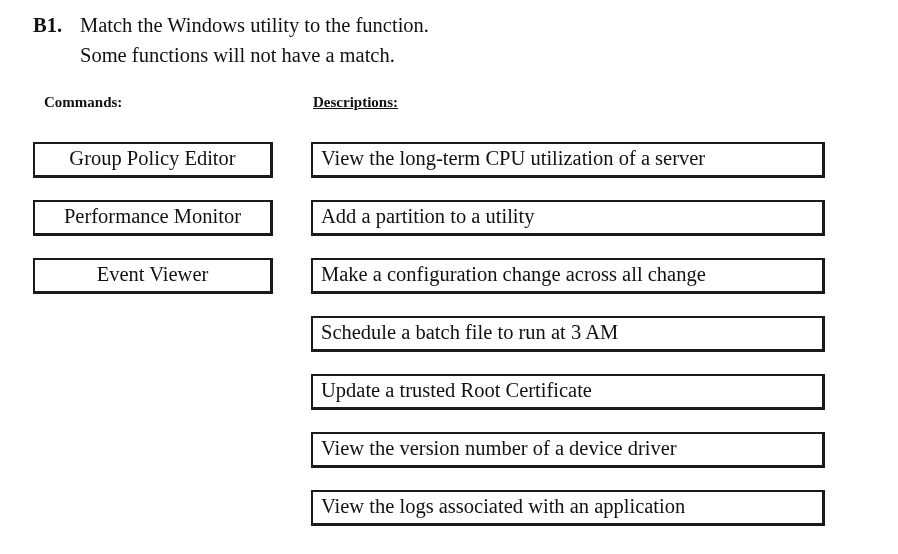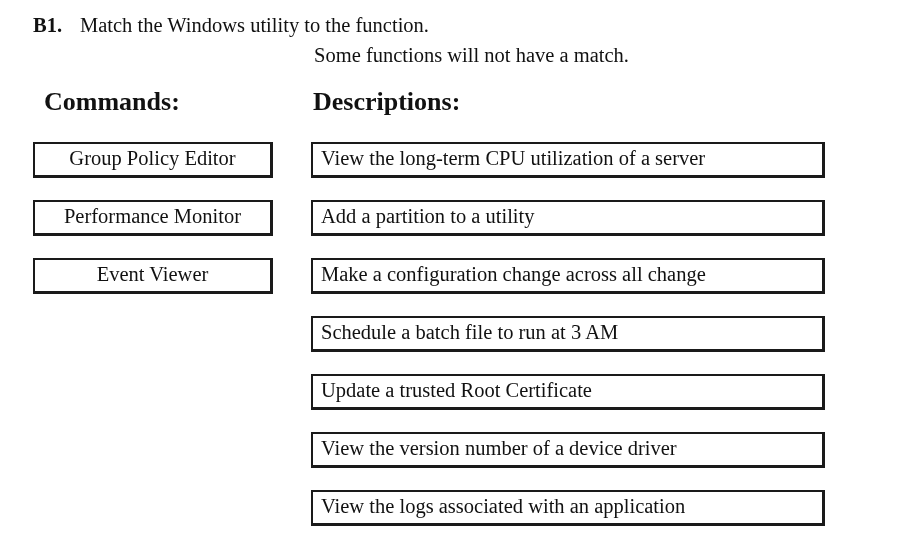--- a/index.html
+++ b/index.html
@@ -45,33 +45,32 @@
     font-size: 20.5px;
     vertical-align: baseline;
   }
   .q-text {
     display: inline-block;
     font-size: 20.5px;
     vertical-align: baseline;
   }
   .q-line-2 {
     padding-left: 47px;
-    text-align: center;
   }
 
   
   .col-head {
     position: absolute;
     font-weight: bold;
-    font-size: 26px;
+    font-size: 15px;
     line-height: 24px;
     white-space: nowrap;
   }
   .col-head-commands { left: 44px;  top: 90px; }
-  .col-head-desc     { left: 313px; top: 90px; }
+  .col-head-desc     { left: 313px; top: 90px; text-decoration: underline; }
 
   
   .column {
     position: absolute;
   }
   .col-commands {
     left: 33px;
     top: 142px;
     width: 240px;
   }

